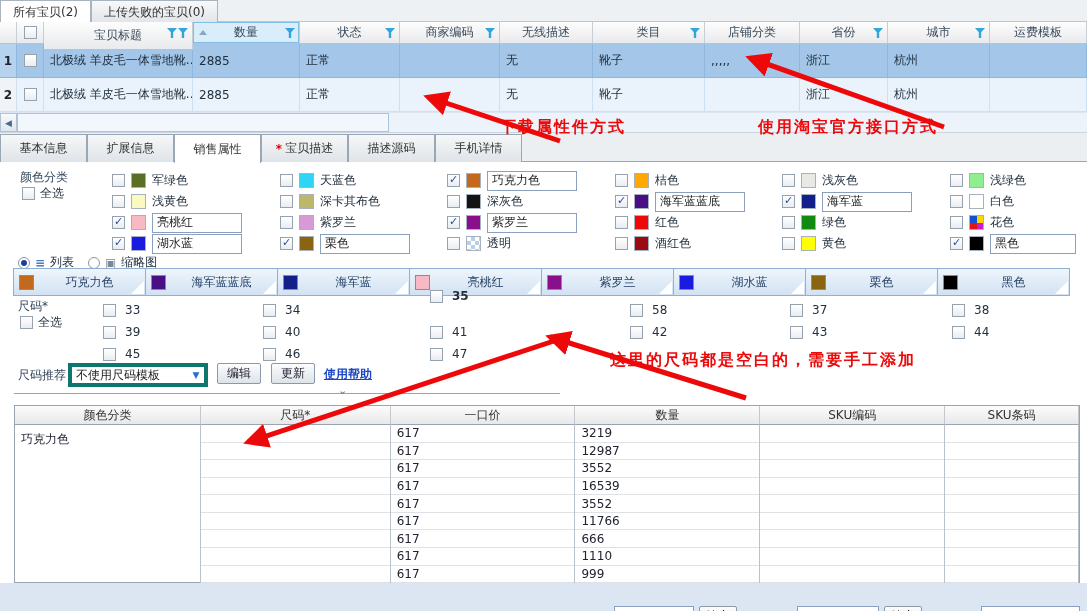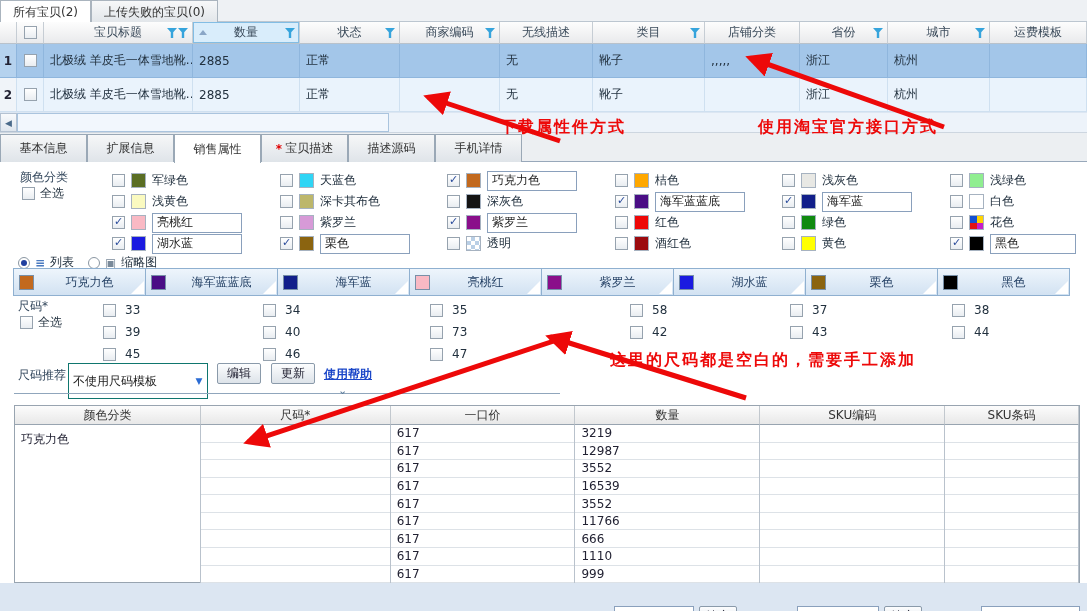--- a/index.html
+++ b/index.html
@@ -63,21 +63,21 @@
 
   .strip { position:absolute; left:14px; top:106px; height:28px; display:flex; }
   .stab { width:133px; height:28px; border:1px solid #8fb0d0; margin-left:-1px; background:linear-gradient(#eef5fc,#d2e2f2); position:relative; display:flex; align-items:center; }
   .stab .sq { width:15px; height:15px; margin-left:5px; border:1px solid #7890a8; flex:none; }
   .stab .lb { flex:1; text-align:center; color:#1d3least; color:#1d3a5f; }
   .stab .fold { position:absolute; right:1px; bottom:1px; width:0; height:0; border-left:13px solid transparent; border-bottom:13px solid #fff; }
 
   .szitem { position:absolute; display:flex; align-items:center; gap:9px; height:20px; }
 
   .btn { border:1px solid #8a9aaa; background:linear-gradient(#fcfdfe,#dde3e9); color:#223; text-align:center; font-family:inherit; font-size:12px; }
-  .combo { position:absolute; width:140px; height:36px; background:#fff; border:1px solid #0f766e; display:flex; align-items:center; }
+  .combo { position:absolute; width:140px; height:24px; background:#fff; border:4px solid #0f766e; display:flex; align-items:center; }
   .combo .val { flex:1; padding-left:4px; color:#222; }
   .combo .arr { width:16px; color:#2b6cd4; font-size:9px; text-align:center; }
   .hlink { position:absolute; color:#1a46c8; text-decoration:underline; font-weight:bold; }
 
   .splitline { position:absolute; left:14px; top:231px; width:546px; border-top:1px solid #90a6bc; }
   .splitgrip { position:absolute; left:338px; top:222px; color:#5a7despite; color:#5a7a9a; font-size:11px; }
 
   .fillbar { position:absolute; top:222px; height:20px; }
   .finput { position:absolute; height:20px; border:1px solid #8aa0bc; background:#fff; font-family:inherit; font-size:12px; padding:0 4px; }
   .fbtn { position:absolute; height:20px; width:38px; border-radius:2px; }
@@ -110,21 +110,21 @@
     </div>
 
   <div class="grid">
     <div class="grow ghead" id="ghead">
         <div class="gcell" style="width: 17px; height: 22px;">
           <span style="margin: 0px auto;"></span>
         </div>
         <div class="gcell" style="width: 27px; height: 22px;">
           <span class="cb" style="margin: 0px auto;"></span>
         </div>
-        <div class="gcell" style="width: 149px; height: 22px;">
+        <div class="gcell" style="width: 149px; height: 28px;">
           <span style="margin: 0px auto;">宝贝标题</span>
           <span class="funnel f-abs"></span>
           <span class="funnel f-abs2"></span>
         </div>
         <div class="gcell sorted" style="width: 107px; height: 22px;">
           <span style="margin: 0px auto;">数量</span>
           <span class="caret-up"></span>
           <span class="funnel f-abs"></span>
         </div>
         <div class="gcell" style="width: 100px; height: 22px;">
@@ -469,21 +469,21 @@
     </div>
     <div id="sizegrid">
         <div class="szitem" style="left: 103px; top: 138px;">
           <span class="cb"></span>
           <span>33</span>
         </div>
         <div class="szitem" style="left: 263px; top: 138px;">
           <span class="cb"></span>
           <span>34</span>
         </div>
-        <div class="szitem" style="left: 430px; top: 138px;">
+        <div class="szitem" style="left: 430px; top: 124px; font-weight: bold;">
           <span class="cb"></span>
           <span>35</span>
         </div>
         <div class="szitem" style="left: 630px; top: 138px;">
           <span class="cb"></span>
           <span>58</span>
         </div>
         <div class="szitem" style="left: 790px; top: 138px;">
           <span class="cb"></span>
           <span>37</span>
@@ -495,21 +495,21 @@
         <div class="szitem" style="left: 103px; top: 160px;">
           <span class="cb"></span>
           <span>39</span>
         </div>
         <div class="szitem" style="left: 263px; top: 160px;">
           <span class="cb"></span>
           <span>40</span>
         </div>
         <div class="szitem" style="left: 430px; top: 160px;">
           <span class="cb"></span>
-          <span>73</span>
+          <span>41</span>
         </div>
         <div class="szitem" style="left: 630px; top: 160px;">
           <span class="cb"></span>
           <span>42</span>
         </div>
         <div class="szitem" style="left: 790px; top: 160px;">
           <span class="cb"></span>
           <span>43</span>
         </div>
         <div class="szitem" style="left: 952px; top: 160px;">

